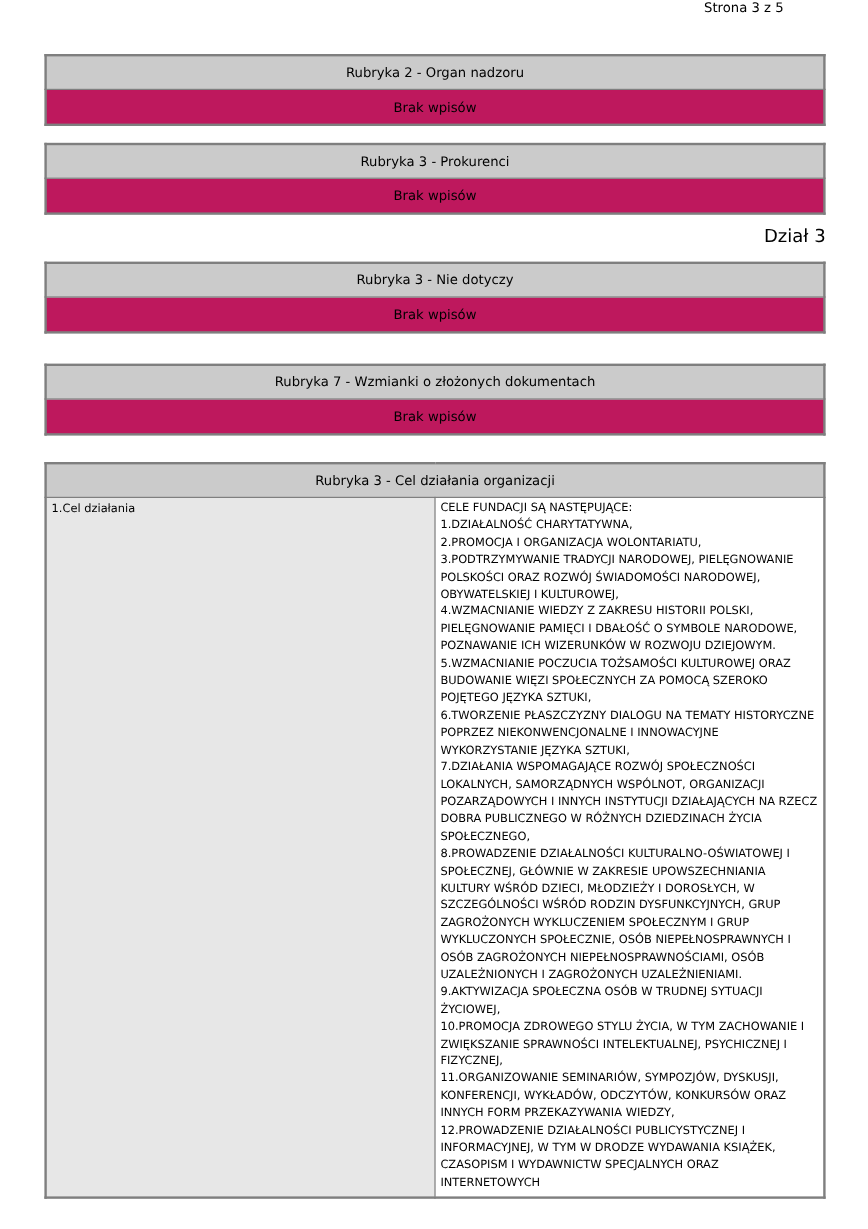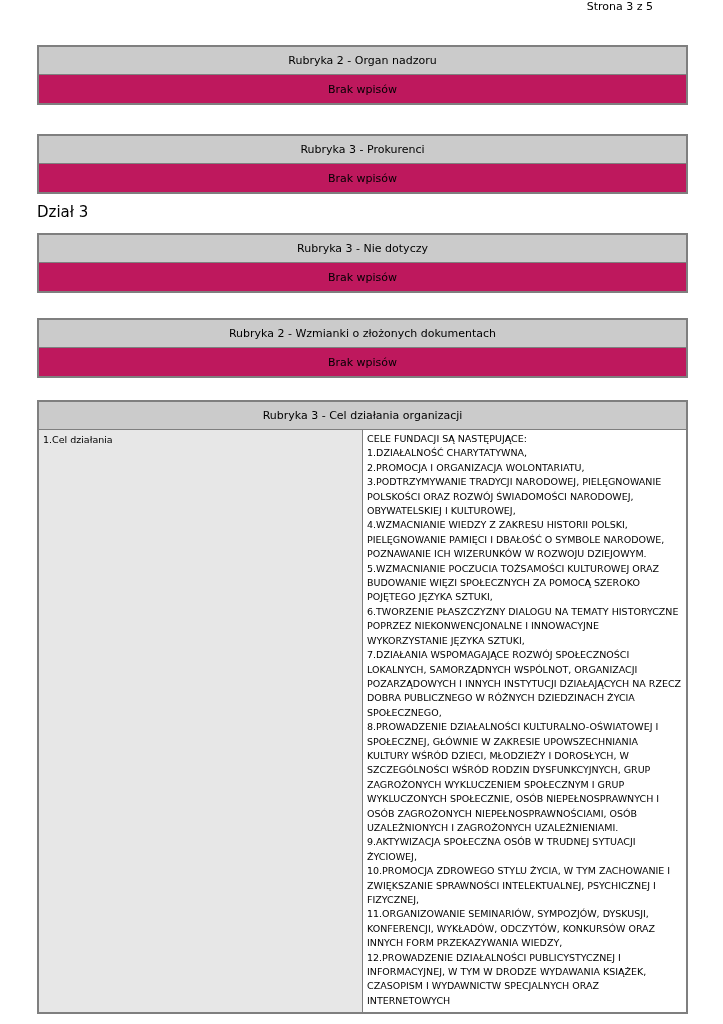--- a/index.html
+++ b/index.html
@@ -60,27 +60,27 @@
   td.kv-value {
     background: #ffffff;
     vertical-align: top;
     font-size: 9.5px;
     line-height: 14.4px;
     padding: 2px 4px 4px 4px;
     white-space: pre-wrap;
     word-wrap: break-word;
   }
   .t1 { margin-top: 32px; }
-  .t2 { margin-top: 29px; }
+  .t2 { margin-top: 14px; }
   .t3 { margin-top: 12px; }
   .t4 { margin-top: 25px; }
   .t5 { margin-top: 22px; }
   .dzial-heading {
     margin-top: 9px;
-    text-align: left;
+    text-align: right;
     font-size: 15px;
   }
 </style>
 </head>
 <body>
 
 <div class="page">
 
   <div class="page-indicator">Strona 3 z 5</div>
 
@@ -117,21 +117,21 @@
           </tr>
         <tr>
             <td class="empty-cell">Brak wpisów</td>
           </tr>
       </tbody>
     </table>
 
     <table class="rub t4">
       <tbody>
         <tr>
-            <th class="rub-title">Rubryka 2 - Wzmianki o złożonych dokumentach</th>
+            <th class="rub-title">Rubryka 7 - Wzmianki o złożonych dokumentach</th>
           </tr>
         <tr>
             <td class="empty-cell">Brak wpisów</td>
           </tr>
       </tbody>
     </table>
 
     <table class="rub t5">
       <tbody>
         <tr>

